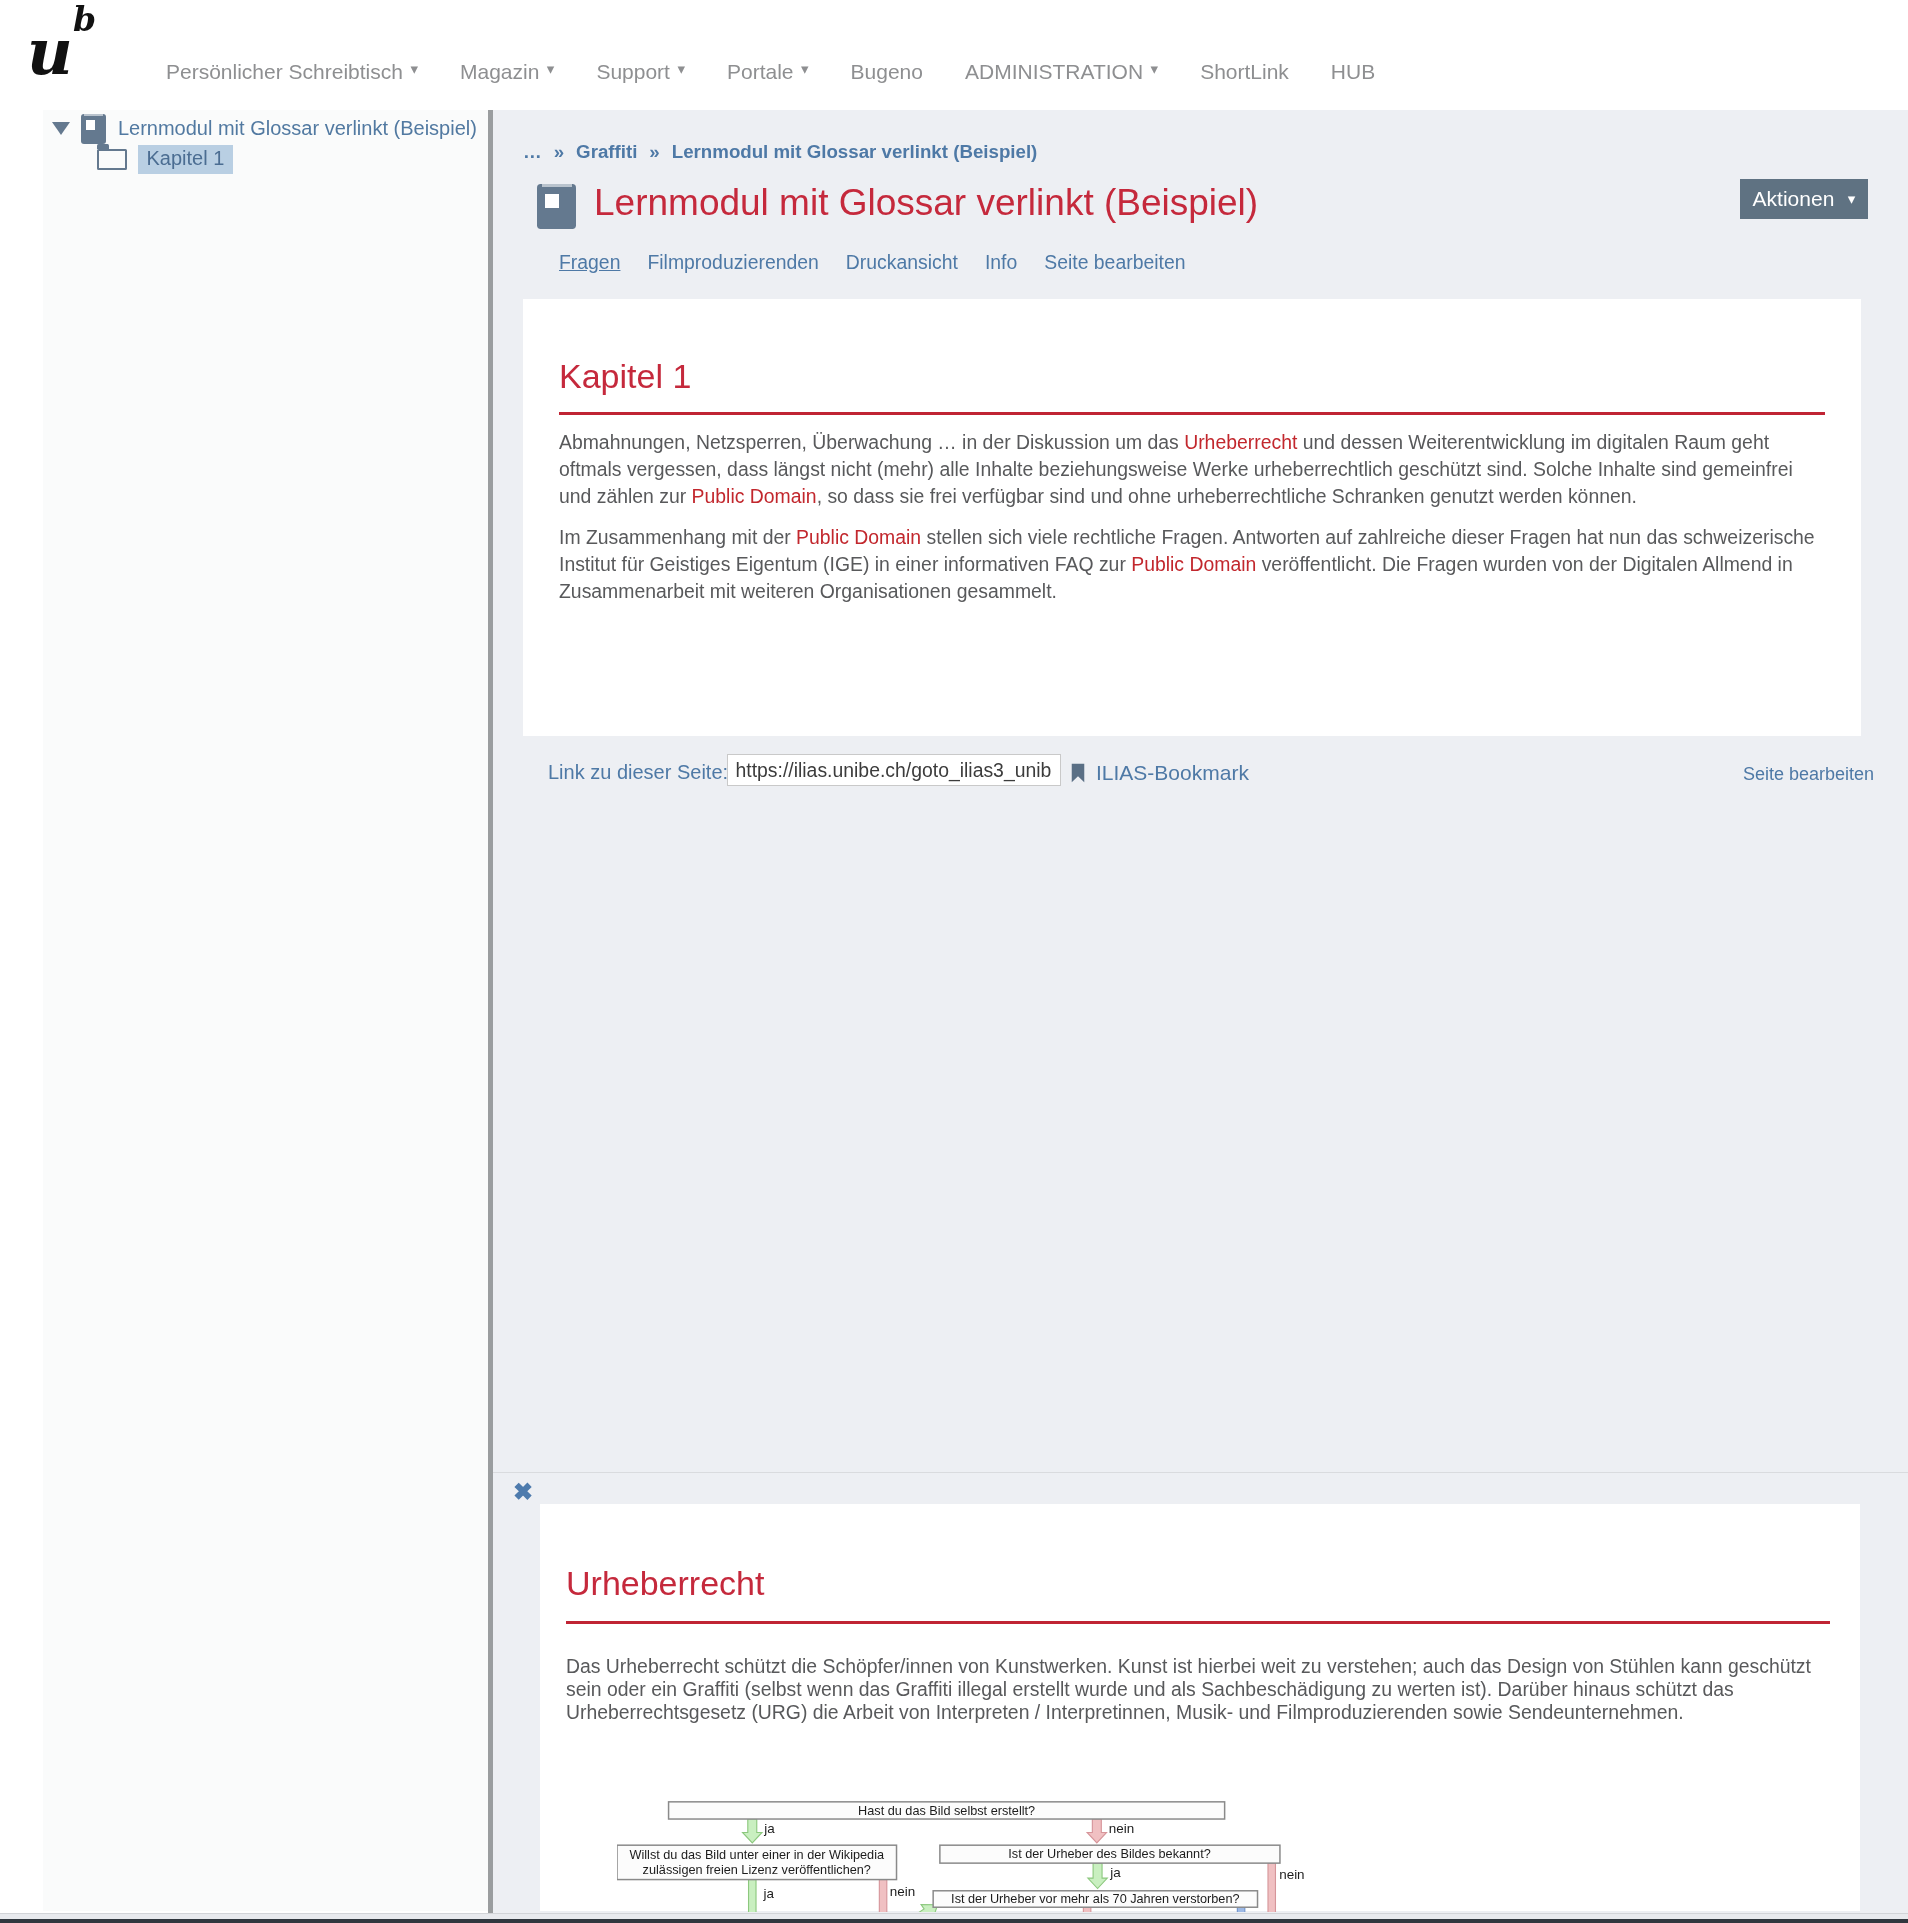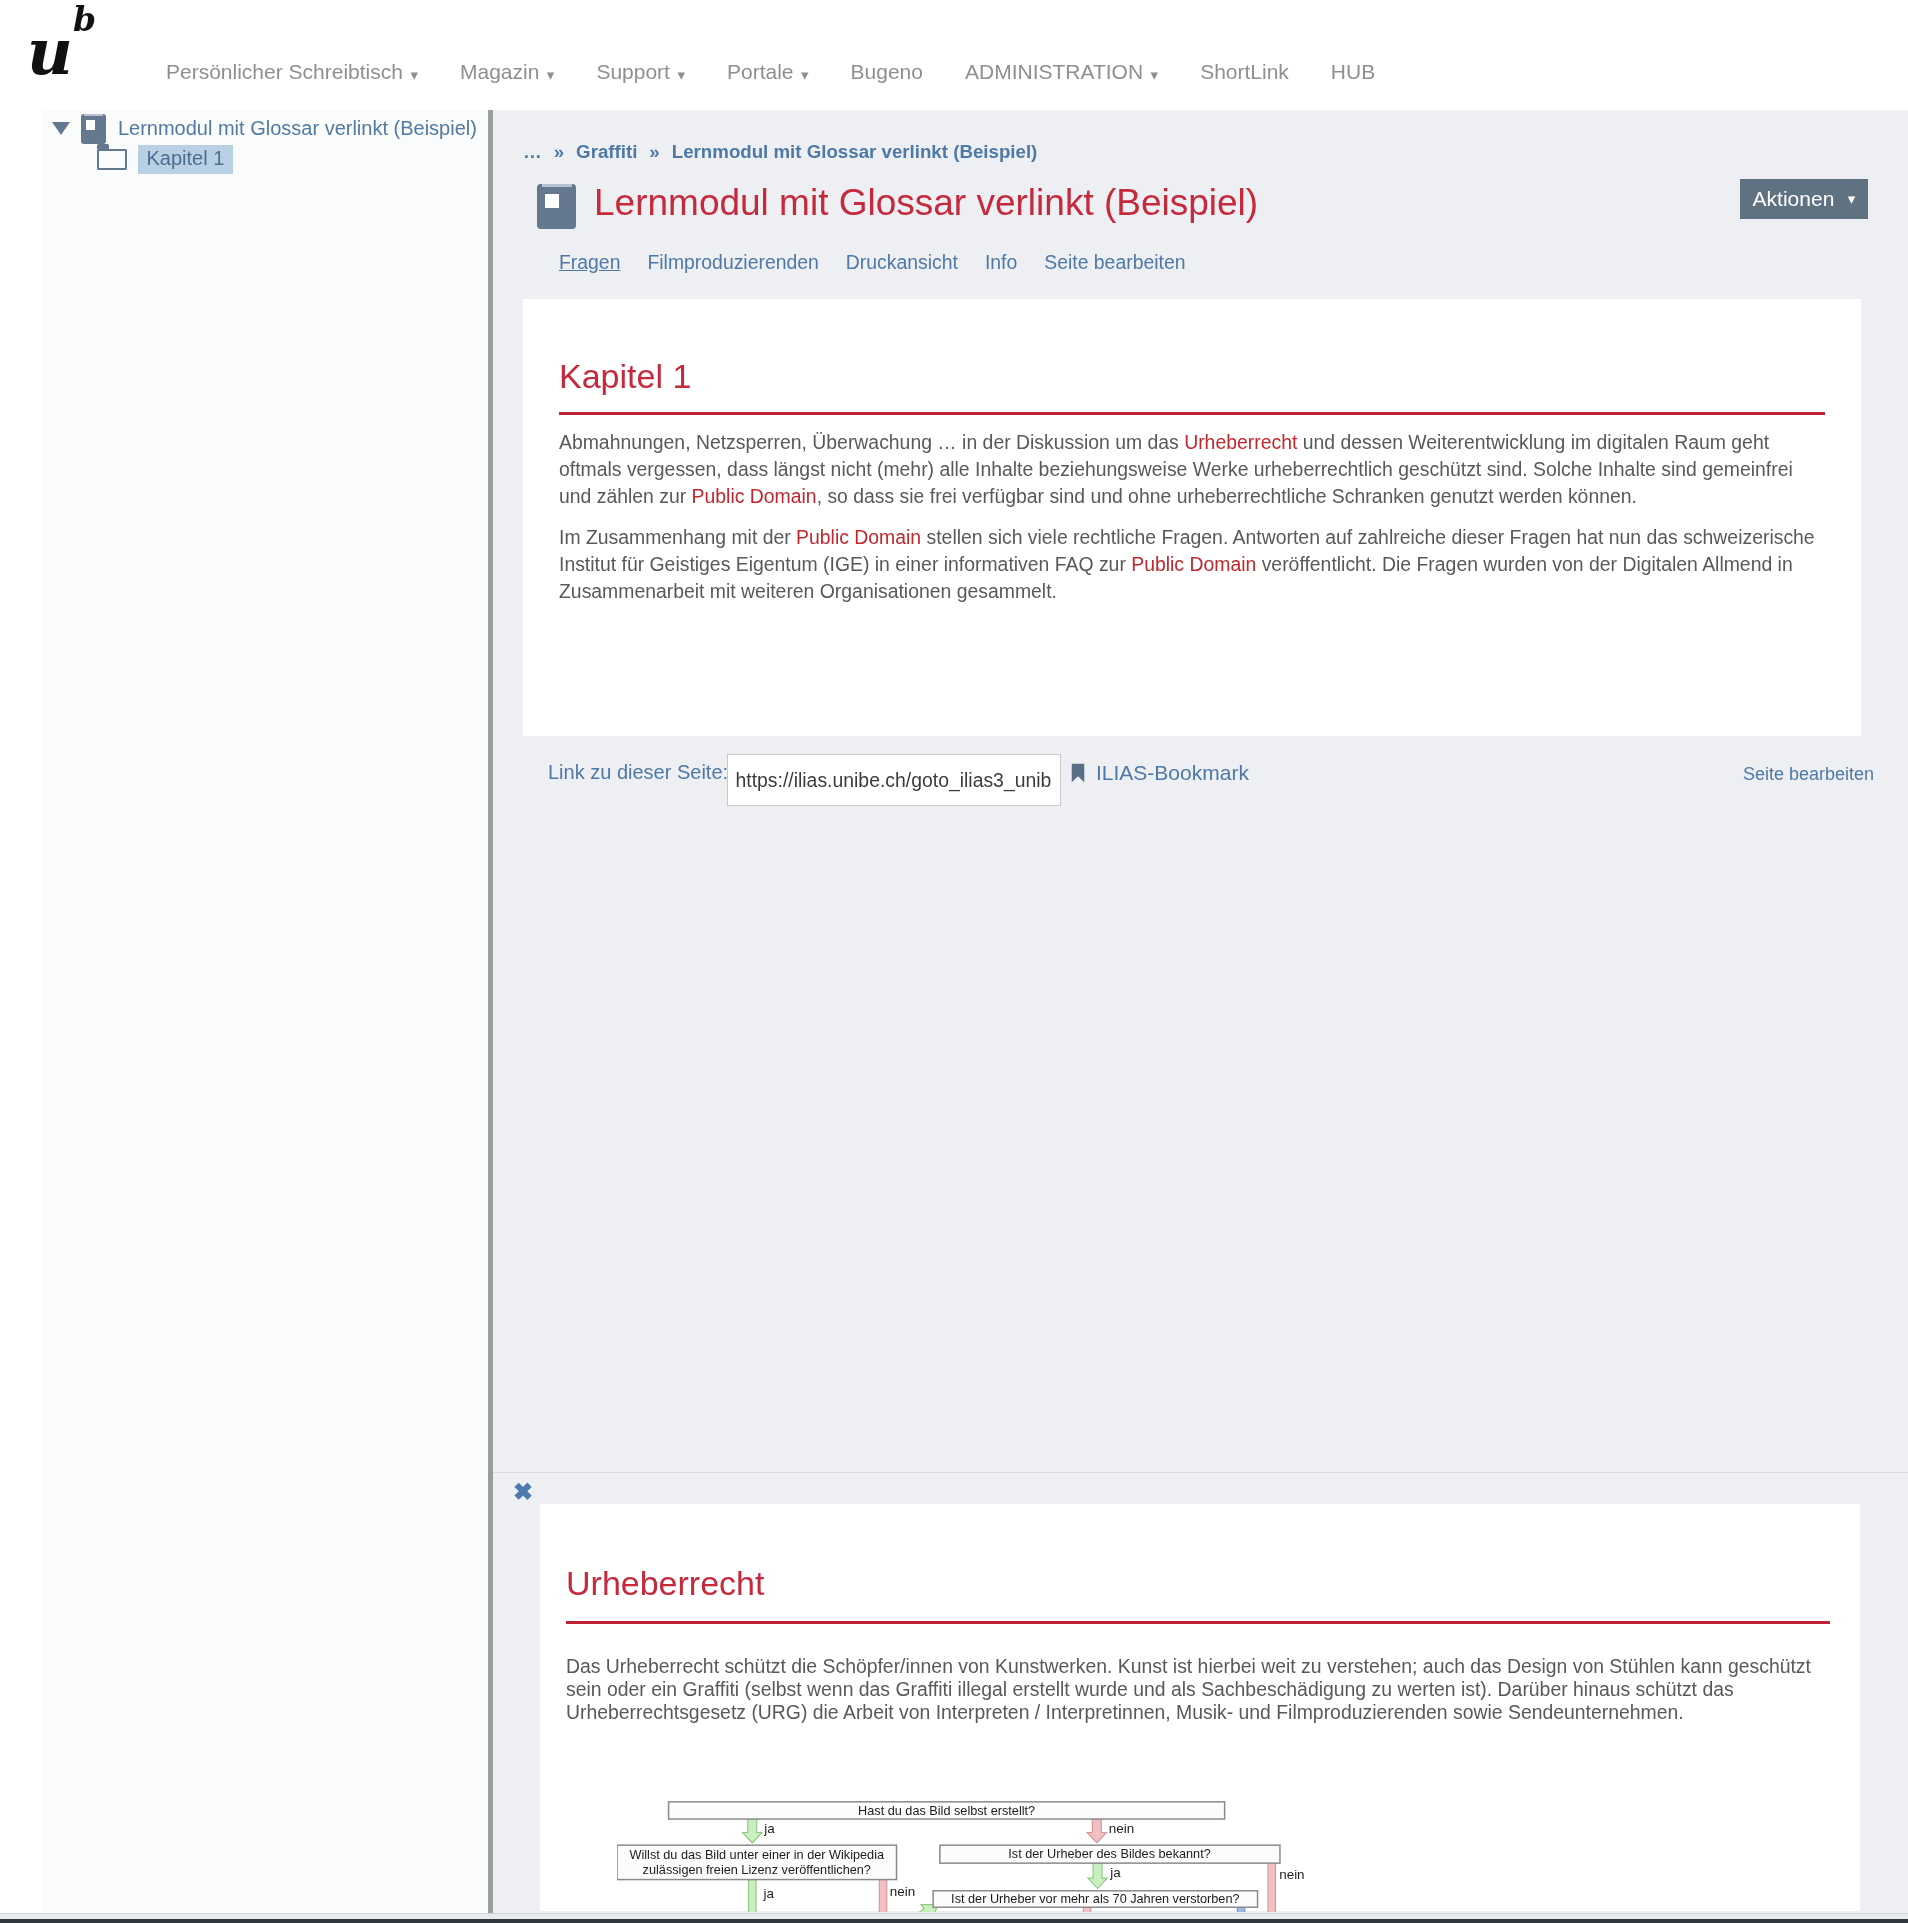--- a/index.html
+++ b/index.html
@@ -6,21 +6,21 @@
   body { font-family:"Liberation Sans", sans-serif; background:#ffffff; }
   #screen { position:relative; width:1908px; height:1923px; background:#ffffff; overflow:hidden; }
   .abs { position:absolute; }
 
   
   .header { left:0; top:0; width:1908px; height:110px; background:#ffffff; }
   .logo { left:27px; top:1.5px; width:105px; height:82px; cursor:pointer; }
   .logo .u { font-family:"DejaVu Serif", serif; font-style:italic; font-weight:bold; font-size:63px; color:#111; position:absolute; left:0; top:13.5px; }
   .logo .b { font-family:"DejaVu Serif", serif; font-style:italic; font-weight:bold; font-size:33px; color:#111; position:absolute; left:46px; top:-1.5px; }
   .topnav { left:166px; top:57px; height:30px; display:flex; align-items:center; gap:42px; }
-  .topnav .navitem { font-size:21px; color:#8e8f91; white-space:nowrap; cursor:pointer; display:flex; align-items:flex-end; gap:7.5px; }
+  .topnav .navitem { font-size:21px; color:#8e8f91; white-space:nowrap; cursor:pointer; display:flex; align-items:flex-start; gap:7.5px; }
   .topnav .caret { font-size:15px; color:#8e8f91; }
 
   
   .sidebar { left:43px; top:110px; width:445px; height:1801px; background:#fafbfb; }
   .pane-divider { left:488px; top:110px; width:4.5px; height:1803px; background:#9a9d9f; }
   .tree-row1 { left:52px; top:112px; height:33px; display:flex; align-items:center; cursor:pointer; }
   .tri { width:0; height:0; border-left:9.7px solid transparent; border-right:9.7px solid transparent; border-top:13.5px solid #64798f; margin-right:10.5px; }
   .bookicon { position:relative; width:25.4px; height:30px; background:#64798f; border-radius:3px; margin-right:12px; }
   .bookicon::before { content:""; position:absolute; left:5.2px; top:6.7px; width:9.7px; height:9.7px; background:#ffffff; }
   .bookicon::after { content:""; position:absolute; left:3px; top:0px; width:19.4px; height:2.2px; background:#b9c3cd; }
@@ -46,21 +46,21 @@
   .tabs .tab.active { text-decoration:underline; }
 
   
   .card { left:523px; top:299px; width:1338px; height:437px; background:#ffffff; padding:58px 36px 0 36px; }
   .chapter-h { font-size:34px; color:#c5293c; font-weight:400; padding-bottom:16.4px; border-bottom:3px solid #c02434; }
   .para { font-size:19.4px; line-height:27px; color:#58595b; margin-top:14px; }
   .glink { color:#c2272d; cursor:pointer; }
 
   
   .linkrow-label { left:516px; top:761px; font-size:20px; color:#4e79a6;margin-left:32px; }
-  .url-input { left:727px; top:754px; width:334px; height:52px; border:0.7px solid #c9c9c9; background:#ffffff; font-size:19.4px; color:#3c3c3c; padding:0 7.5px; font-family:"Liberation Sans", sans-serif; }
+  .url-input { left:727px; top:754px; width:334px; height:32px; border:0.7px solid #c9c9c9; background:#ffffff; font-size:19.4px; color:#3c3c3c; padding:0 7.5px; font-family:"Liberation Sans", sans-serif; }
   .bookmark-wrap { left:1071px; top:761px; display:flex; align-items:center; gap:11px; cursor:pointer; }
   .bookmark-label { font-size:21px; color:#4e79a6; }
   .edit-link { left:1743px; top:764px; font-size:18px; color:#4e79a6; cursor:pointer; }
 
   
   .gloss-panel { left:493px; top:1472px; width:1415px; height:441px; background:#edeff3; border-top:0.7px solid #d9dbde; }
   .gloss-close { left:513px; top:1480px; font-size:24px; color:#4e7bad; font-weight:bold; cursor:pointer; line-height:1; }
   .gloss-card { left:540px; top:1504px; width:1320px; height:407px; background:#ffffff; padding:60px 30px 0 26px; }
   .gloss-h { font-size:34px; color:#c5293c; font-weight:400; padding-bottom:18px; border-bottom:3px solid #c02434; }
   .gloss-para { font-size:19.4px; line-height:23px; color:#58595b; margin-top:31px; }

